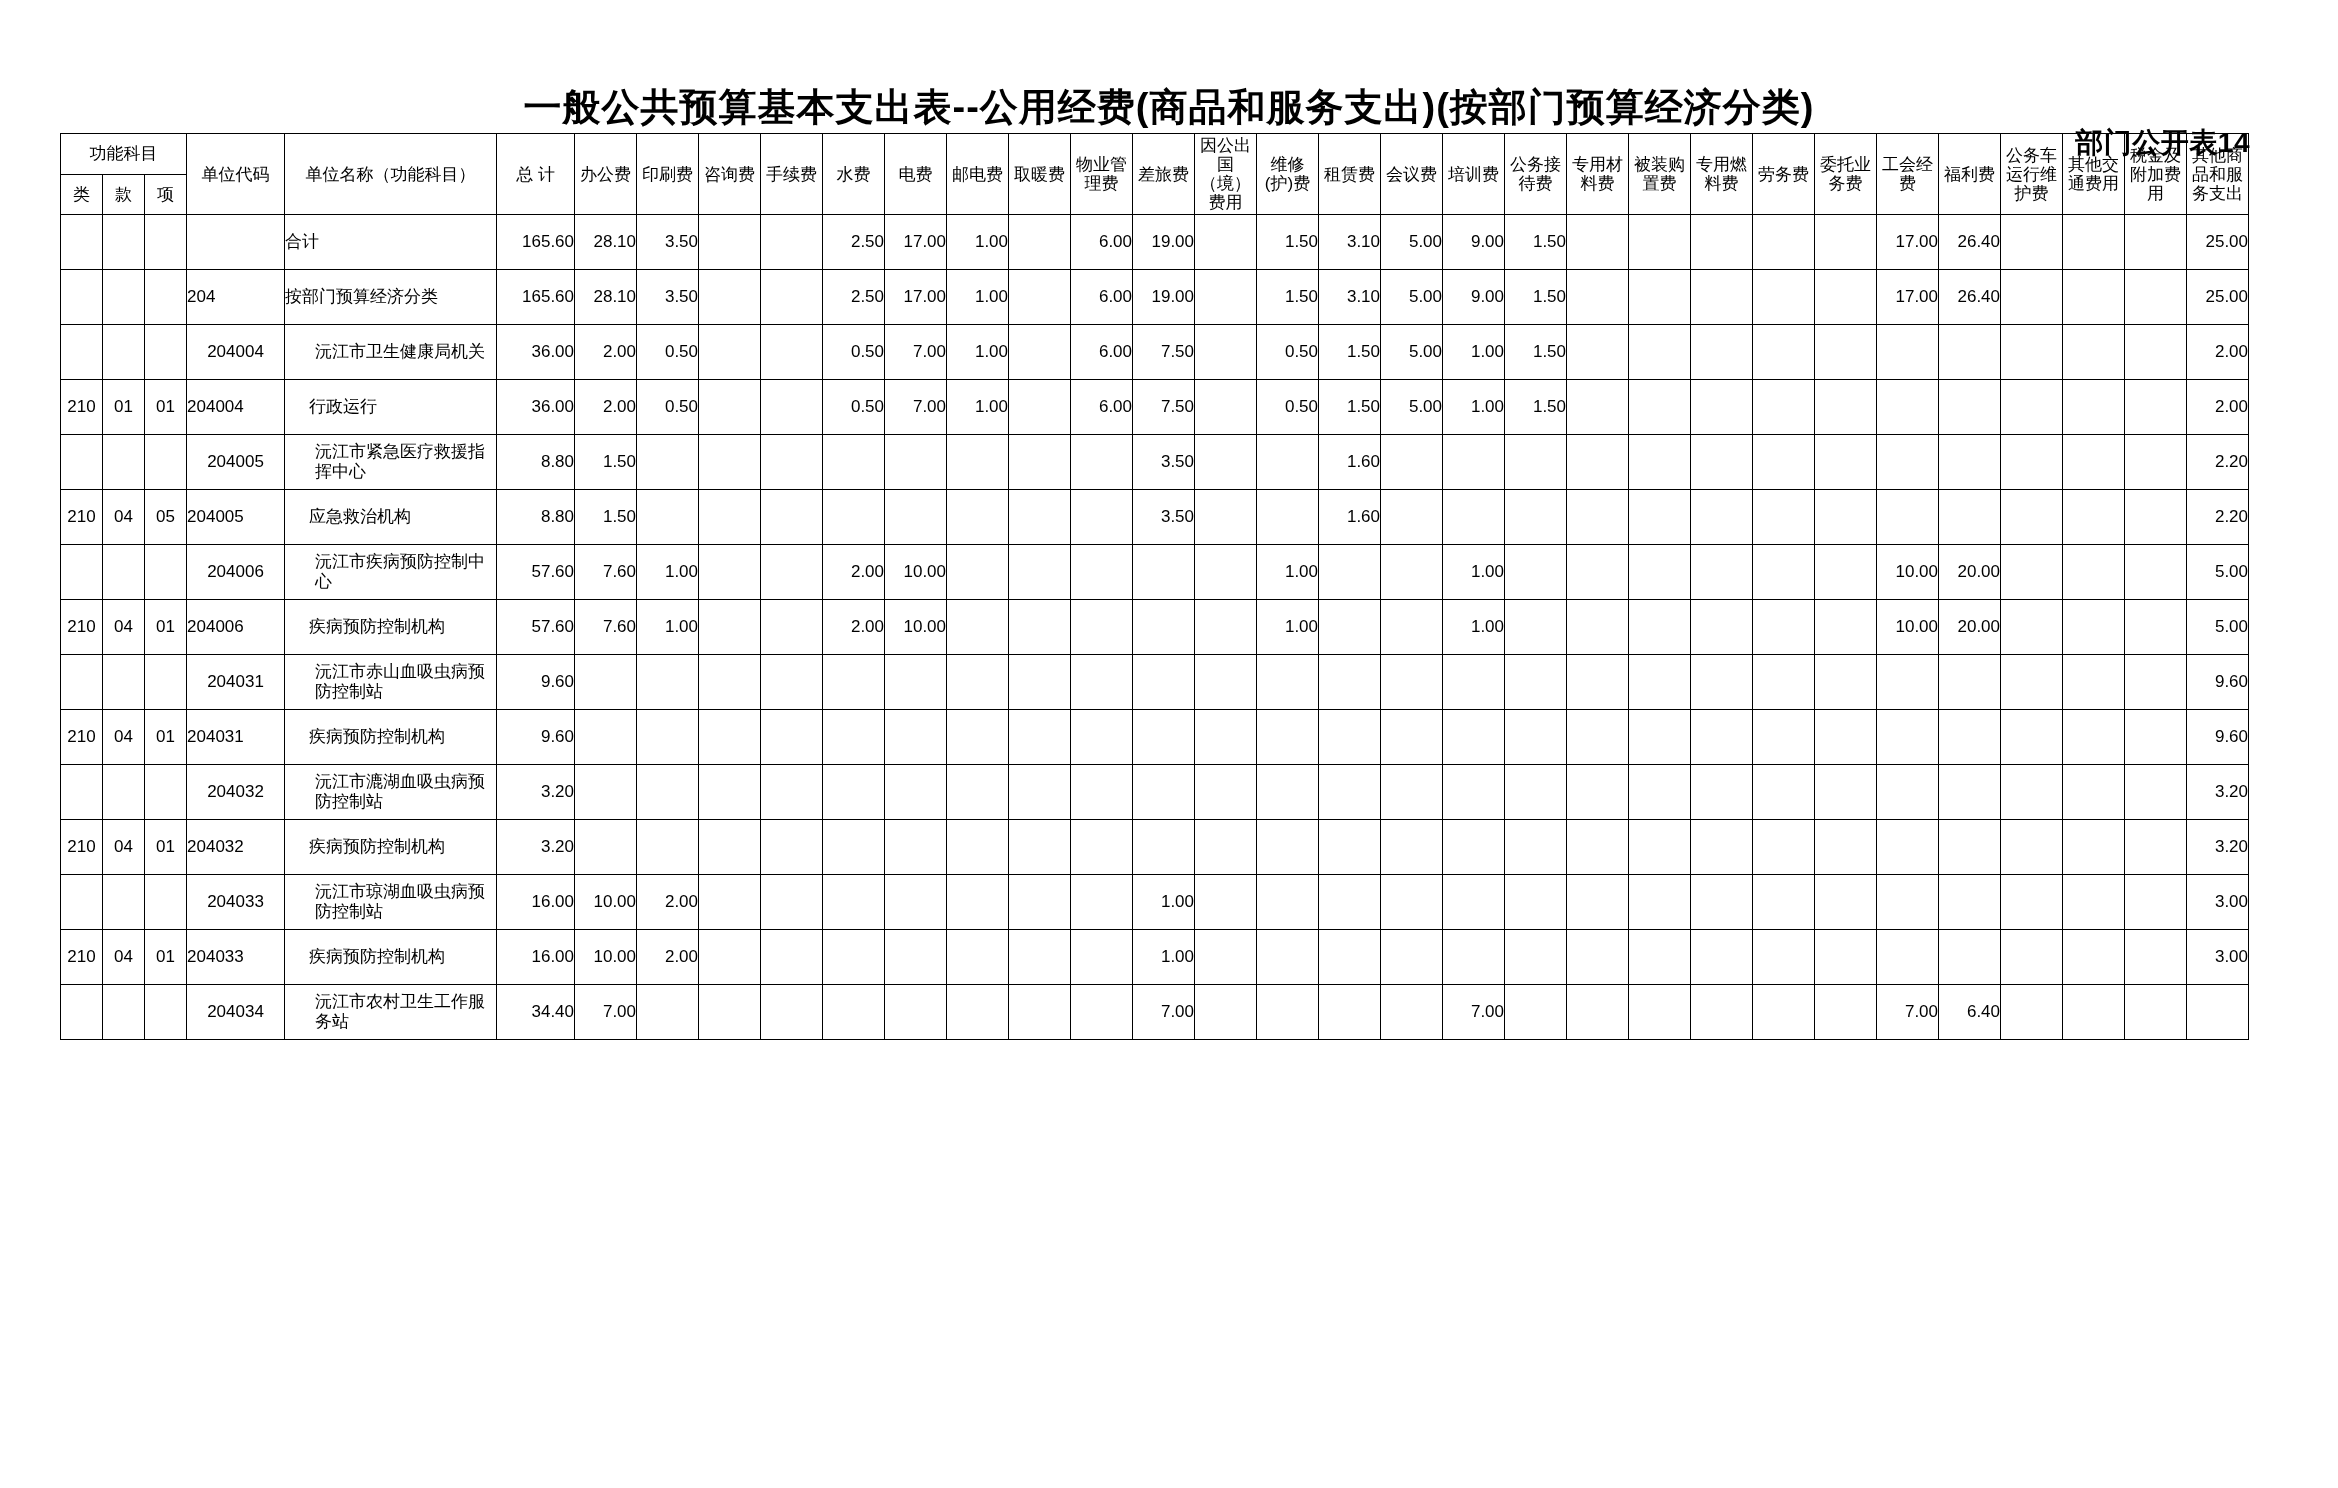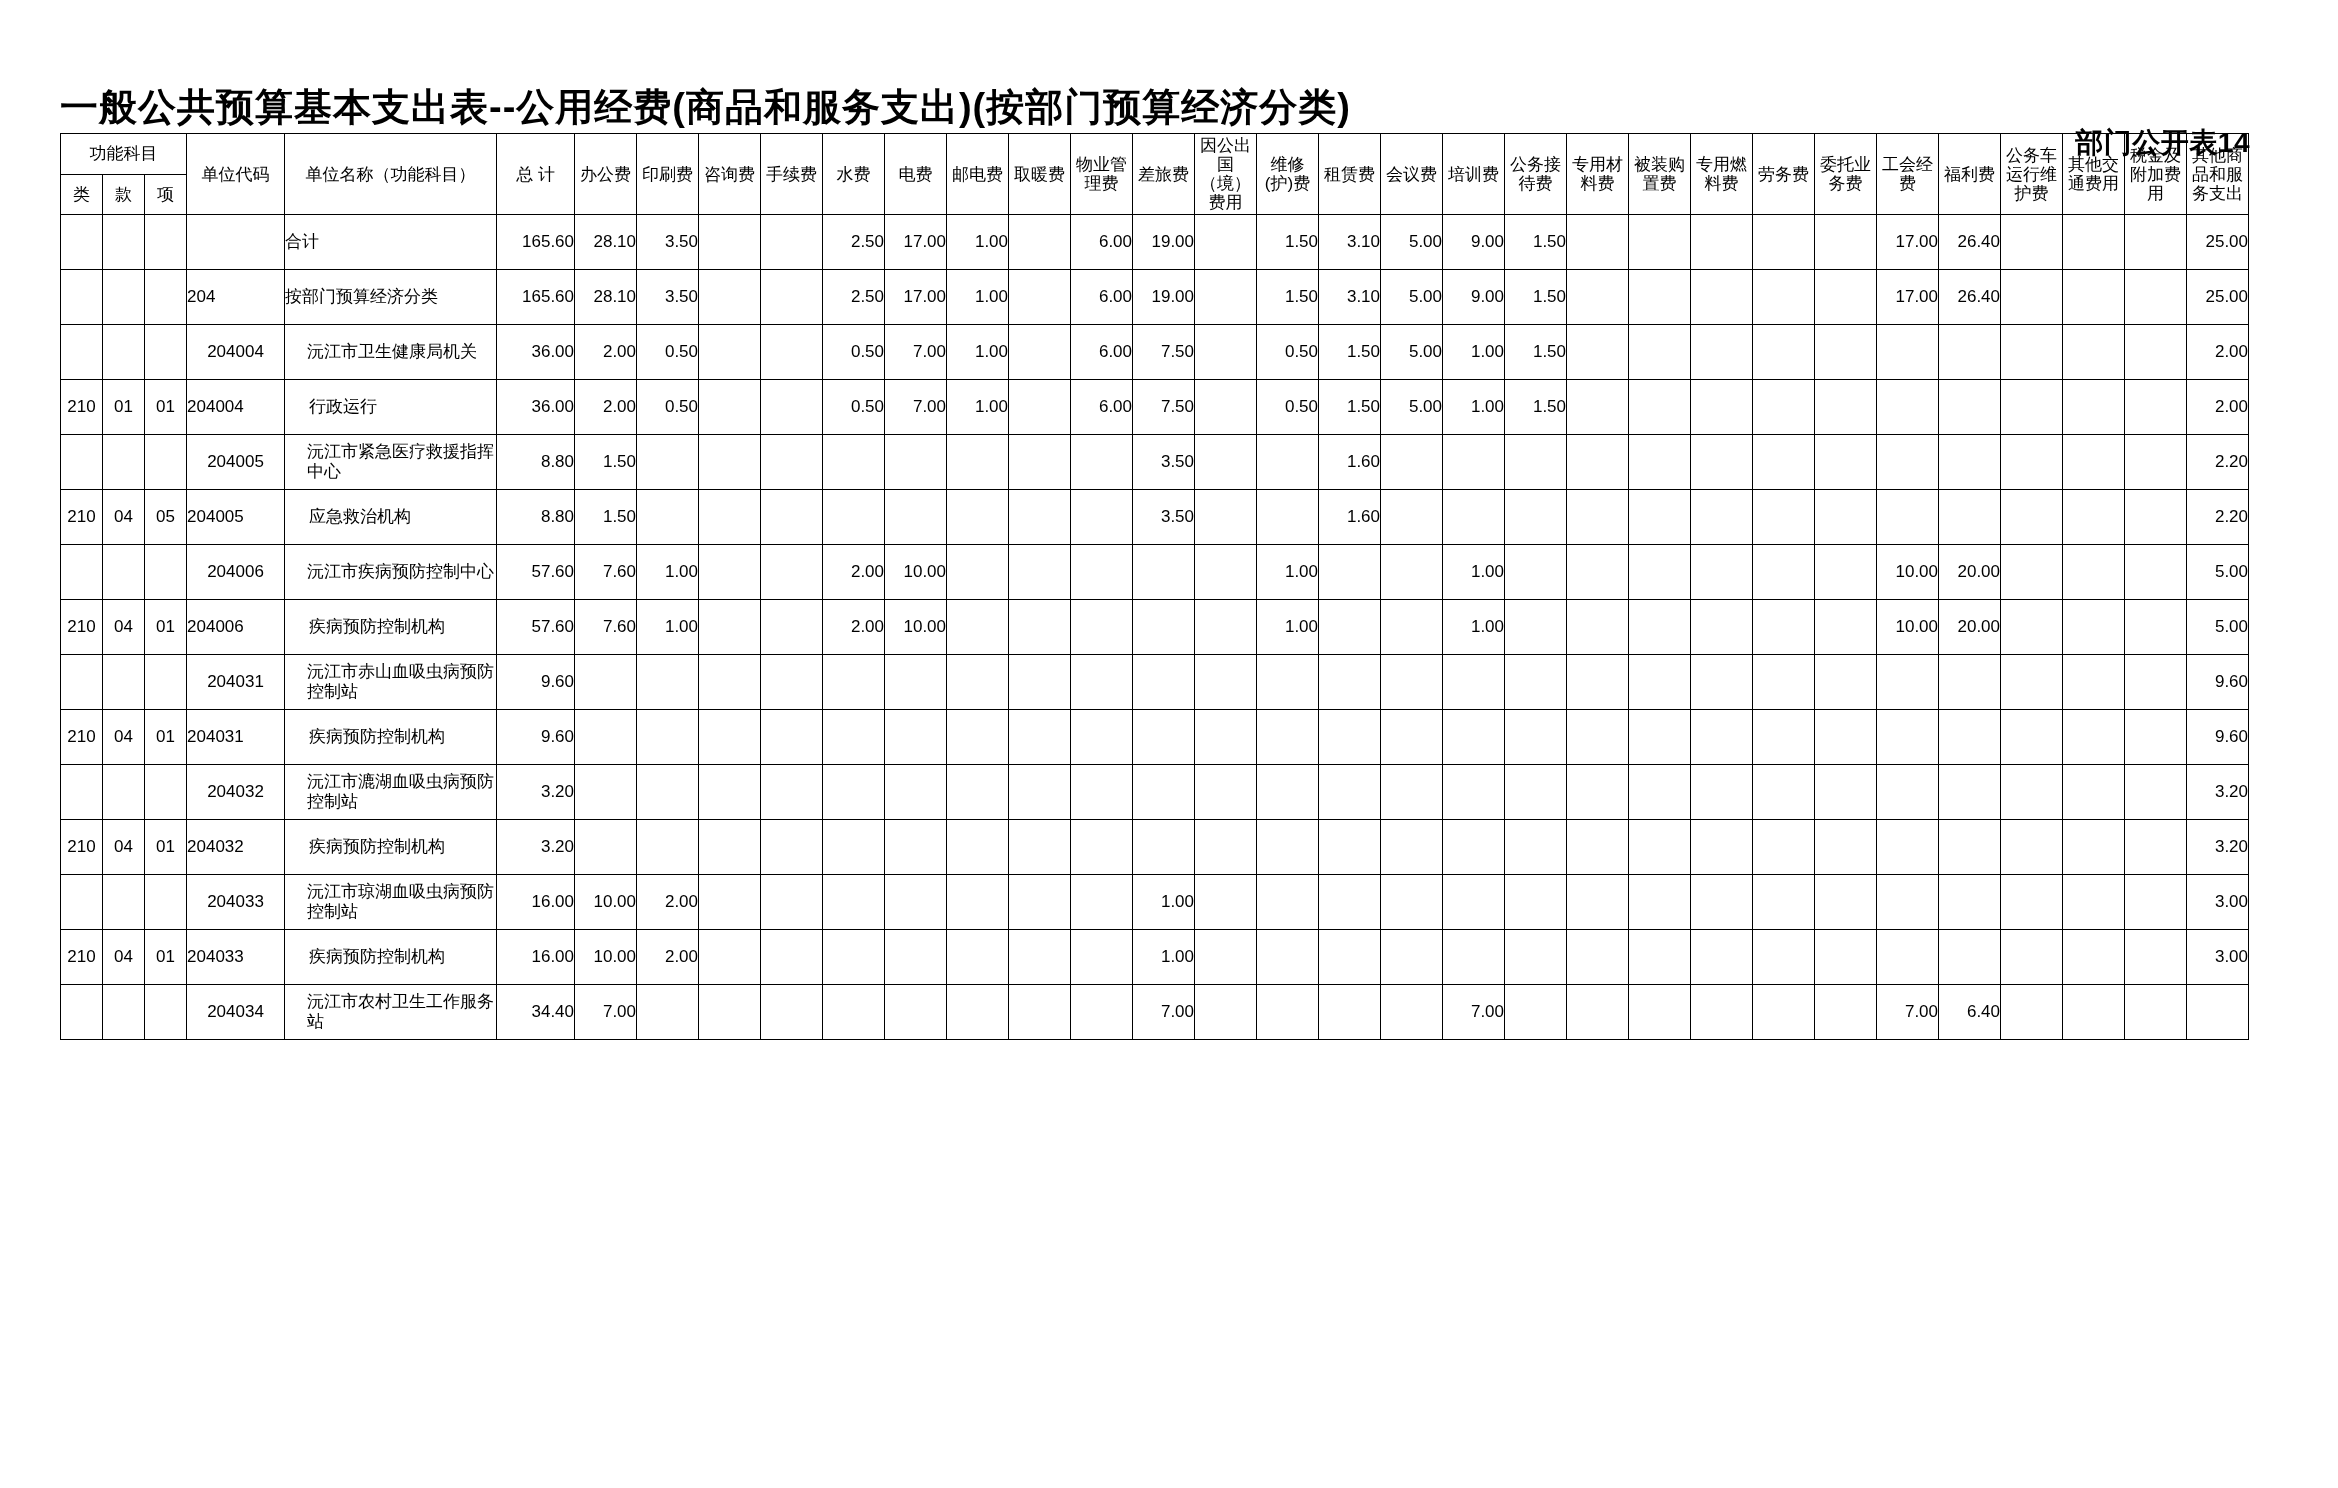--- a/index.html
+++ b/index.html
@@ -25,20 +25,21 @@
   .topright {
     position: absolute;
     top: 42px;
     right: 88px;
     font-size: 28px;
     font-family: "Liberation Sans", sans-serif;
     font-weight: bold;
     letter-spacing: 0.5px;
   }
   .doc-title {
+    text-align: center;
     font-size: 38px;
     font-weight: bold;
     font-family: "Liberation Sans", sans-serif;
     margin-top: 82px;
     letter-spacing: 1px;
   }
   .subline {
     position: relative;
     margin-top: 26px;
     height: 30px;
@@ -98,21 +99,21 @@
     text-align: center;
     padding-left: 0;
   }
   td.name {
     text-align: left;
     padding-left: 6px;
     line-height: 1.2;
     font-size: 18px;
     word-break: break-all;
   }
-  td.name.i1 { padding-left: 22px; font-family: Liberation Serif, serif; }
+  td.name.i1 { padding-left: 30px; font-family: Liberation Serif, serif; }
   td.name.i2 { padding-left: 24px; }
   td.cls {
     text-align: center;
     font-size: 18px;
   }
   .hdr-func { font-size: 19px; }
 </style>
 </head>
 <body>
 

